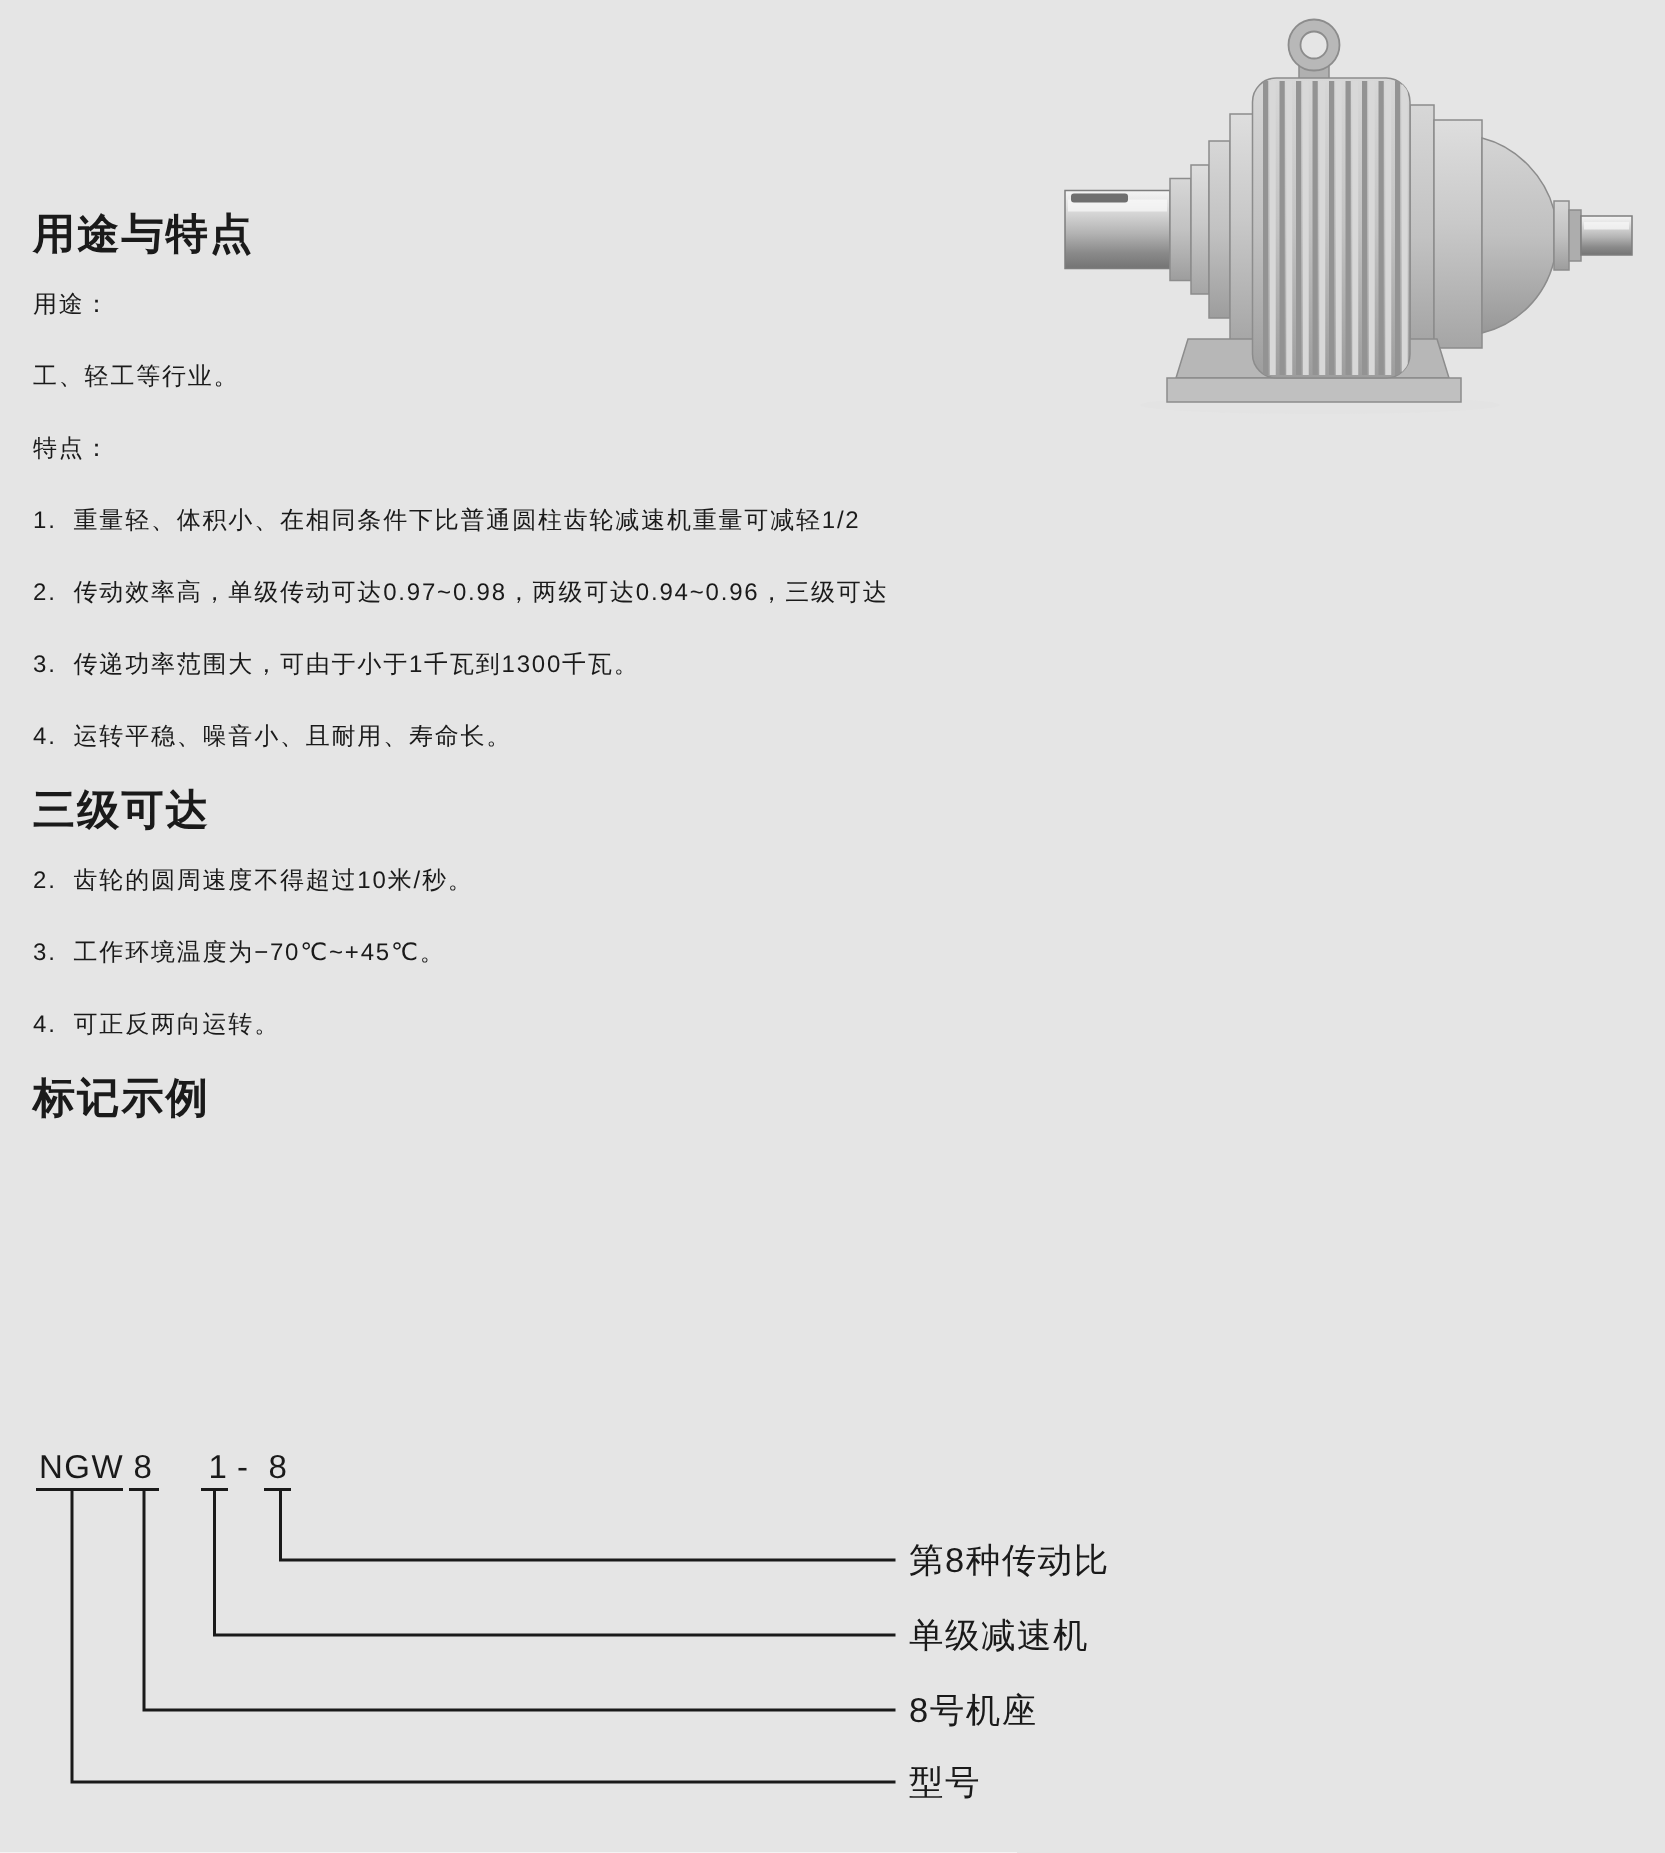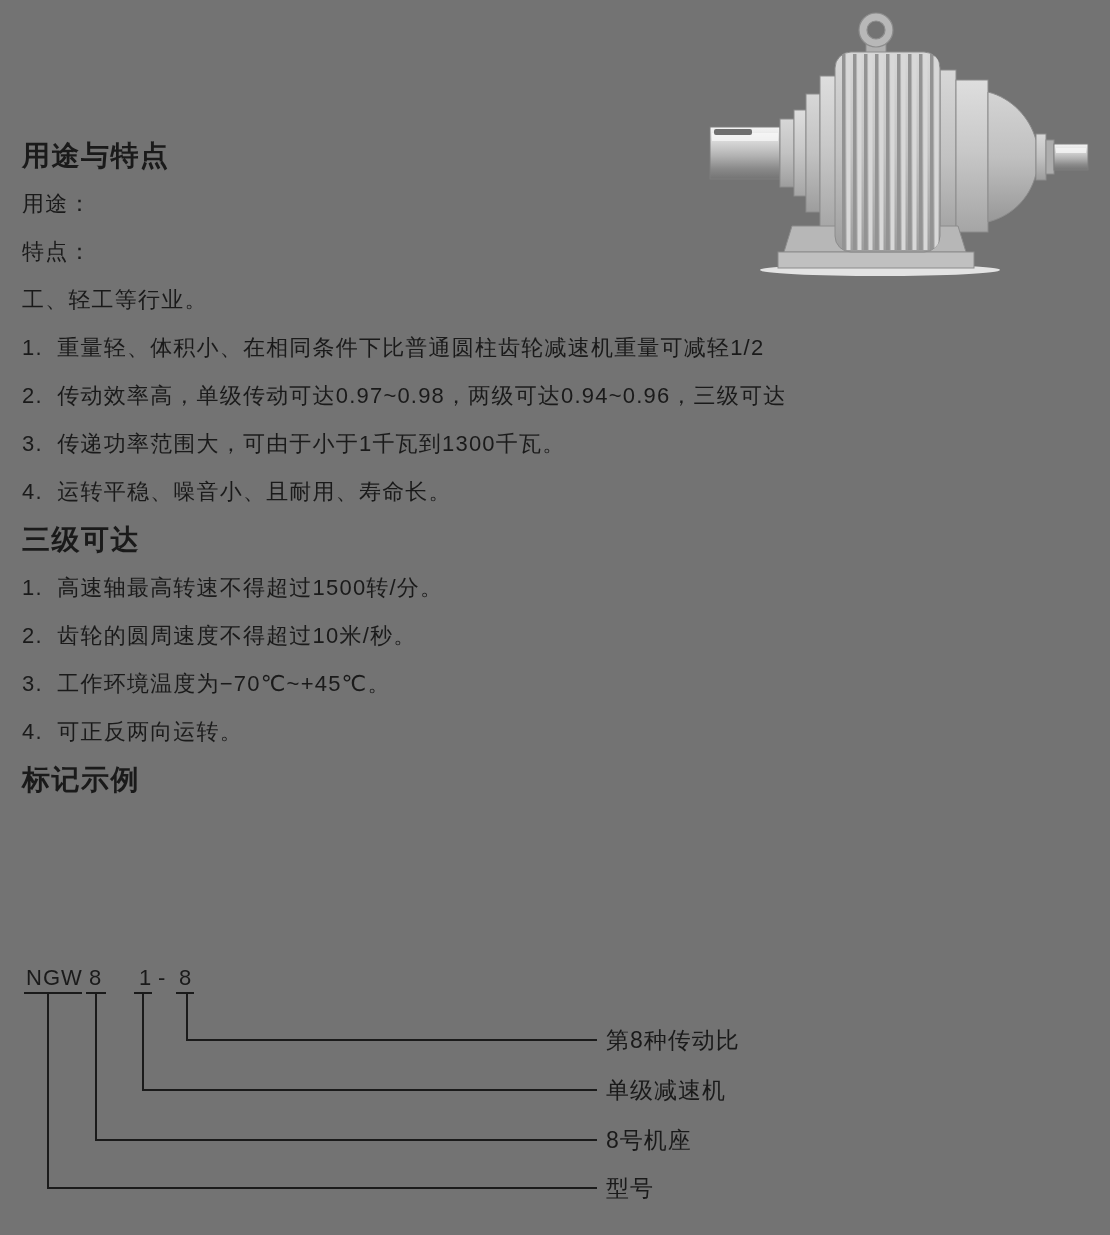--- a/index.html
+++ b/index.html
@@ -1,45 +1,44 @@
 <!DOCTYPE html>
 <html><head>
 <meta charset="utf-8">
 <style>
   html,body{margin:0;padding:0;background:#ffffff;}
   .page{
-    position:relative;width:1110px;height:1235px;background:#737373;
+    position:relative;width:1110px;height:1235px;background:#e5e5e5;
     font-family:"Liberation Sans","DejaVu Sans",sans-serif;
     color:#1a1a1a;overflow:hidden;
   }
   .text-col{position:absolute;left:22px;top:132px;width:705px;}
-  .row{height:48px;line-height:48px;font-size:22px;letter-spacing:1.2px;white-space:pre;}
+  .row{height:48px;line-height:48px;font-size:16px;letter-spacing:1.2px;white-space:pre;}
   .row.h{font-size:28px;font-weight:bold;letter-spacing:1.5px;}
   .photo{position:absolute;left:690px;top:0;width:420px;height:290px;}
   .diagram{position:absolute;left:0;top:948px;width:1110px;height:287px;}
   svg text{fill:#1a1a1a;}
   .code-text{font-size:22px;letter-spacing:1px;}
   .label-text{font-size:23px;letter-spacing:1px;}
 </style>
 </head>
 <body>
 
 <div class="page">
 
   <div class="text-col">
     <div class="row h">用途与特点</div>
     <div class="row">用途：</div>
+    <div class="row">工、轻工等行业。</div>
     <div class="row">特点：</div>
-    <div class="row">工、轻工等行业。</div>
     <div class="row">1.  重量轻、体积小、在相同条件下比普通圆柱齿轮减速机重量可减轻1/2</div>
     <div class="row">2.  传动效率高，单级传动可达0.97~0.98，两级可达0.94~0.96，三级可达</div>
     <div class="row">3.  传递功率范围大，可由于小于1千瓦到1300千瓦。</div>
     <div class="row">4.  运转平稳、噪音小、且耐用、寿命长。</div>
     <div class="row h">三级可达</div>
-    <div class="row">1.  高速轴最高转速不得超过1500转/分。</div>
     <div class="row">2.  齿轮的圆周速度不得超过10米/秒。</div>
     <div class="row">3.  工作环境温度为−70℃~+45℃。</div>
     <div class="row">4.  可正反两向运转。</div>
     <div class="row h">标记示例</div>
   </div>
 
   <svg class="photo" viewBox="0 0 420 290" aria-hidden="true">
     <defs>
       <linearGradient id="gMetal" x1="0" y1="0" x2="0" y2="1">
         <stop offset="0" stop-color="#f5f5f5"></stop>

